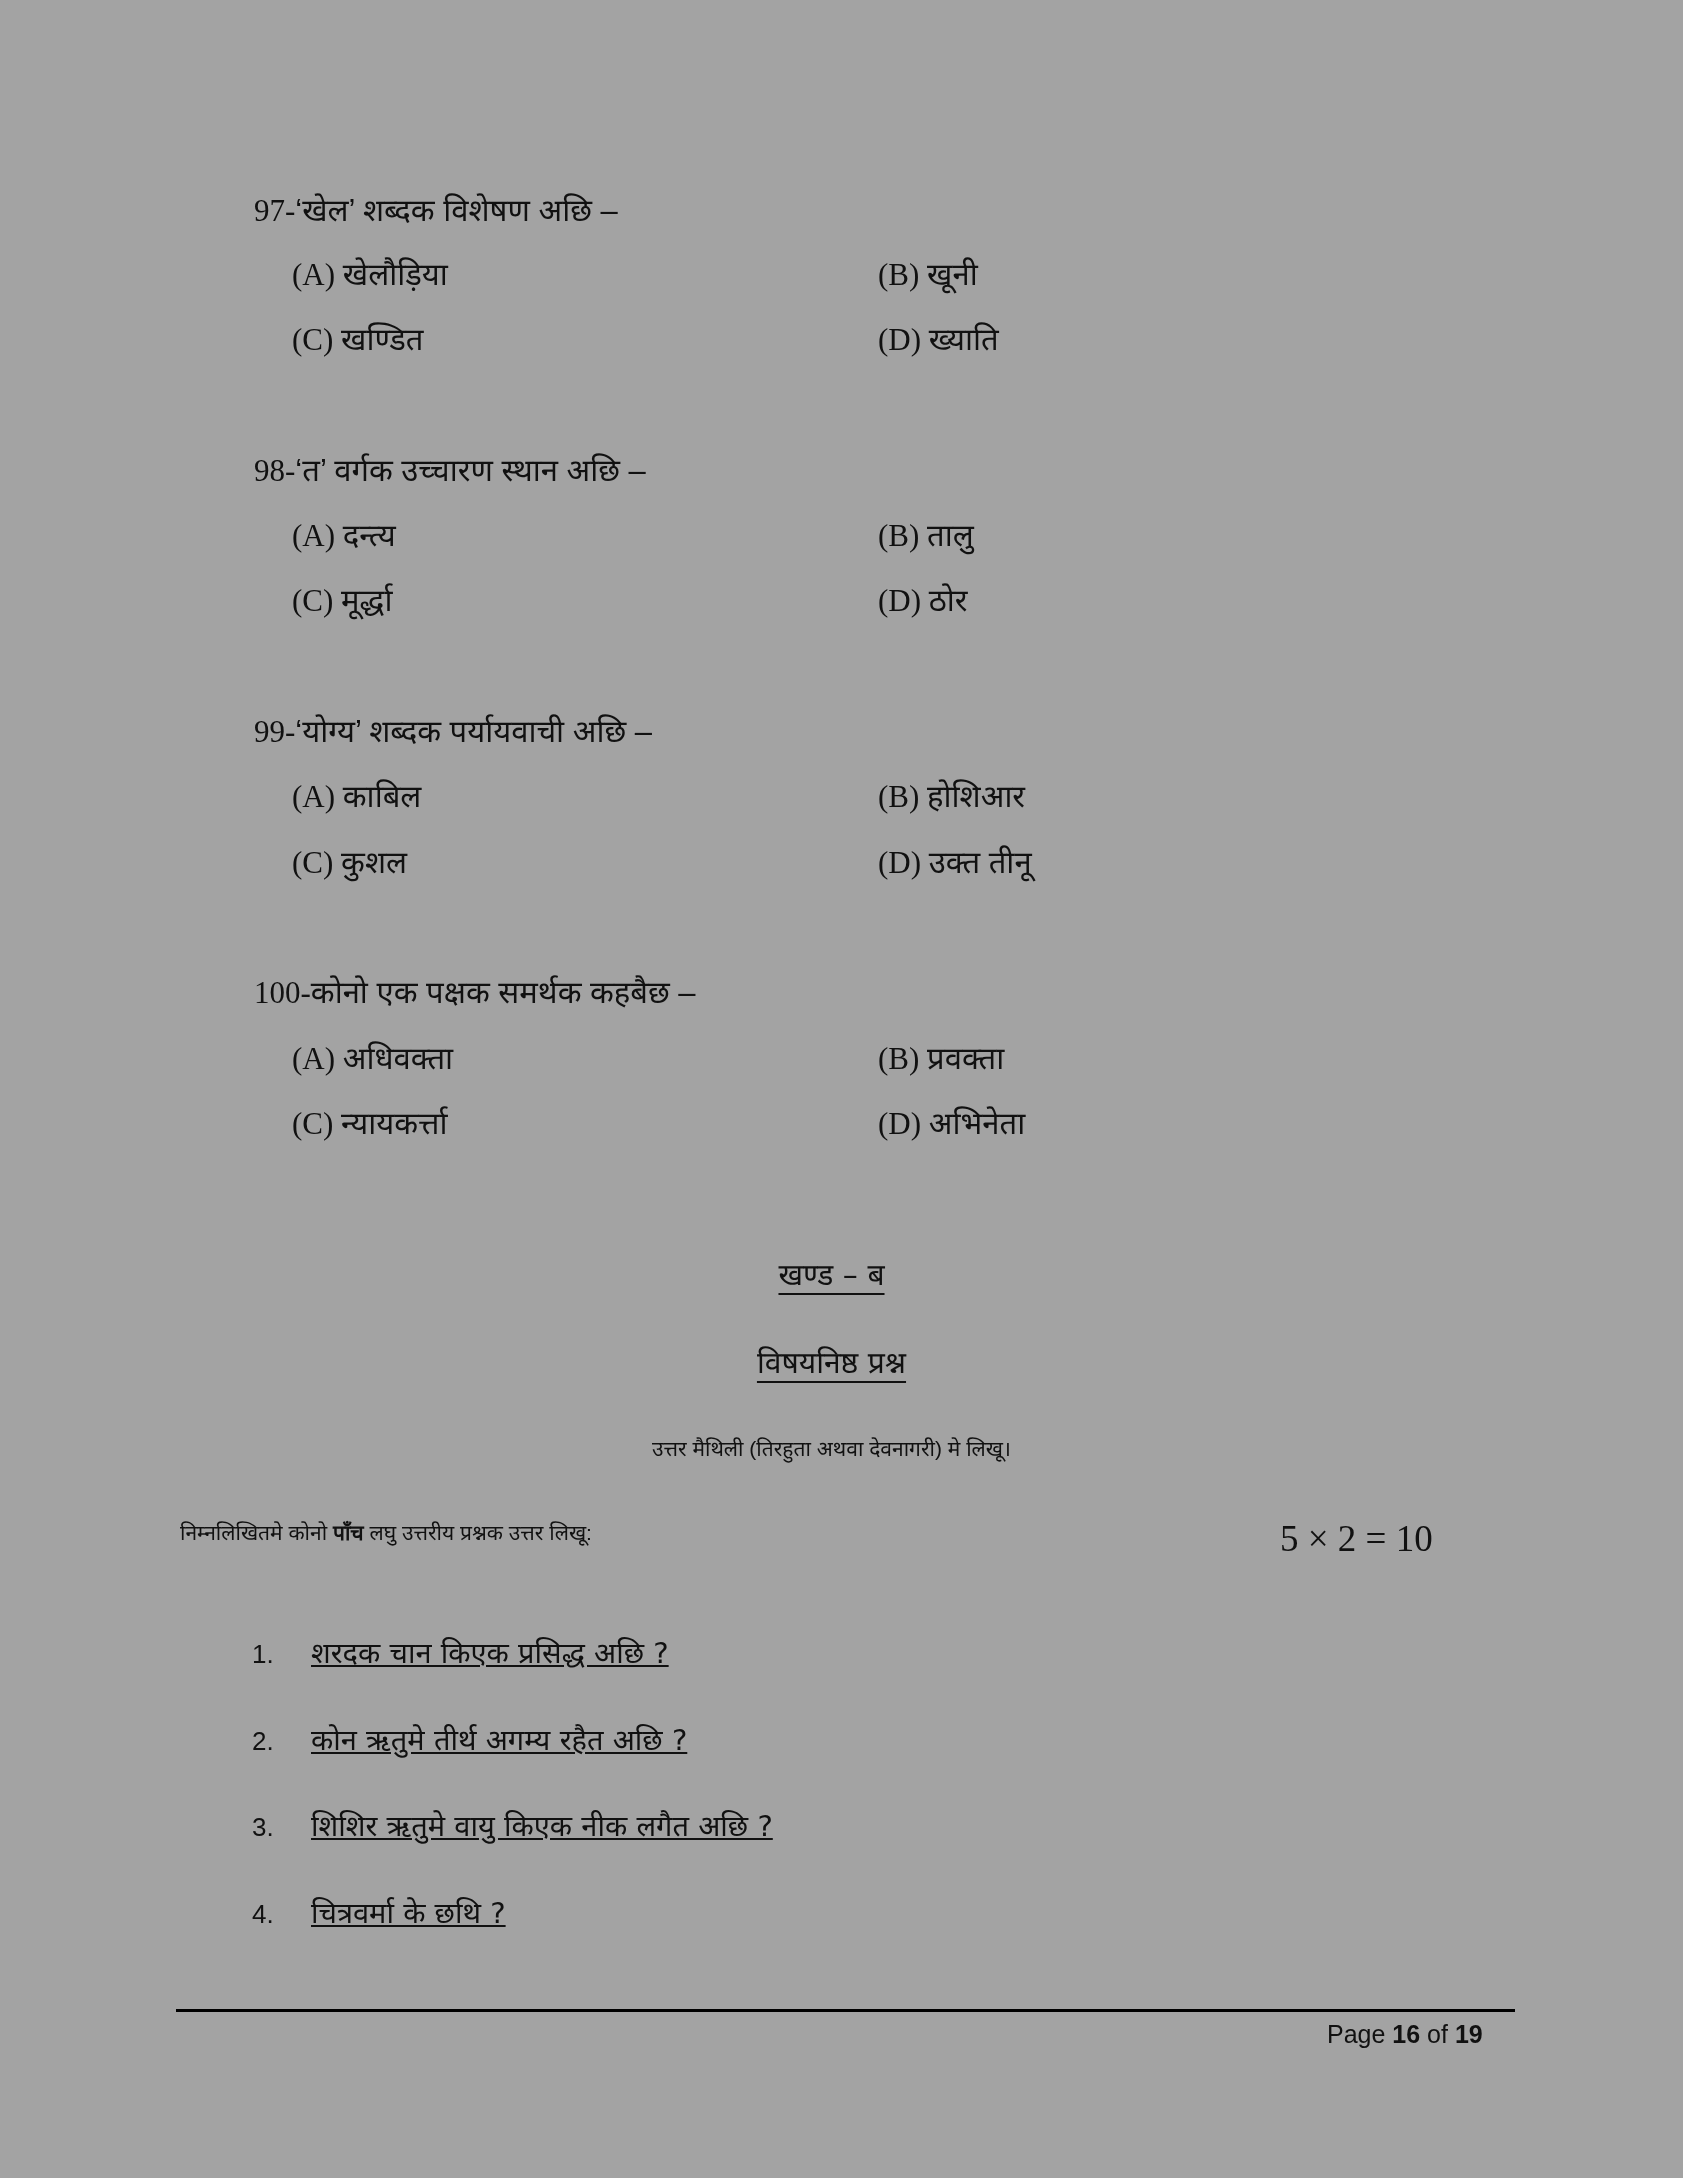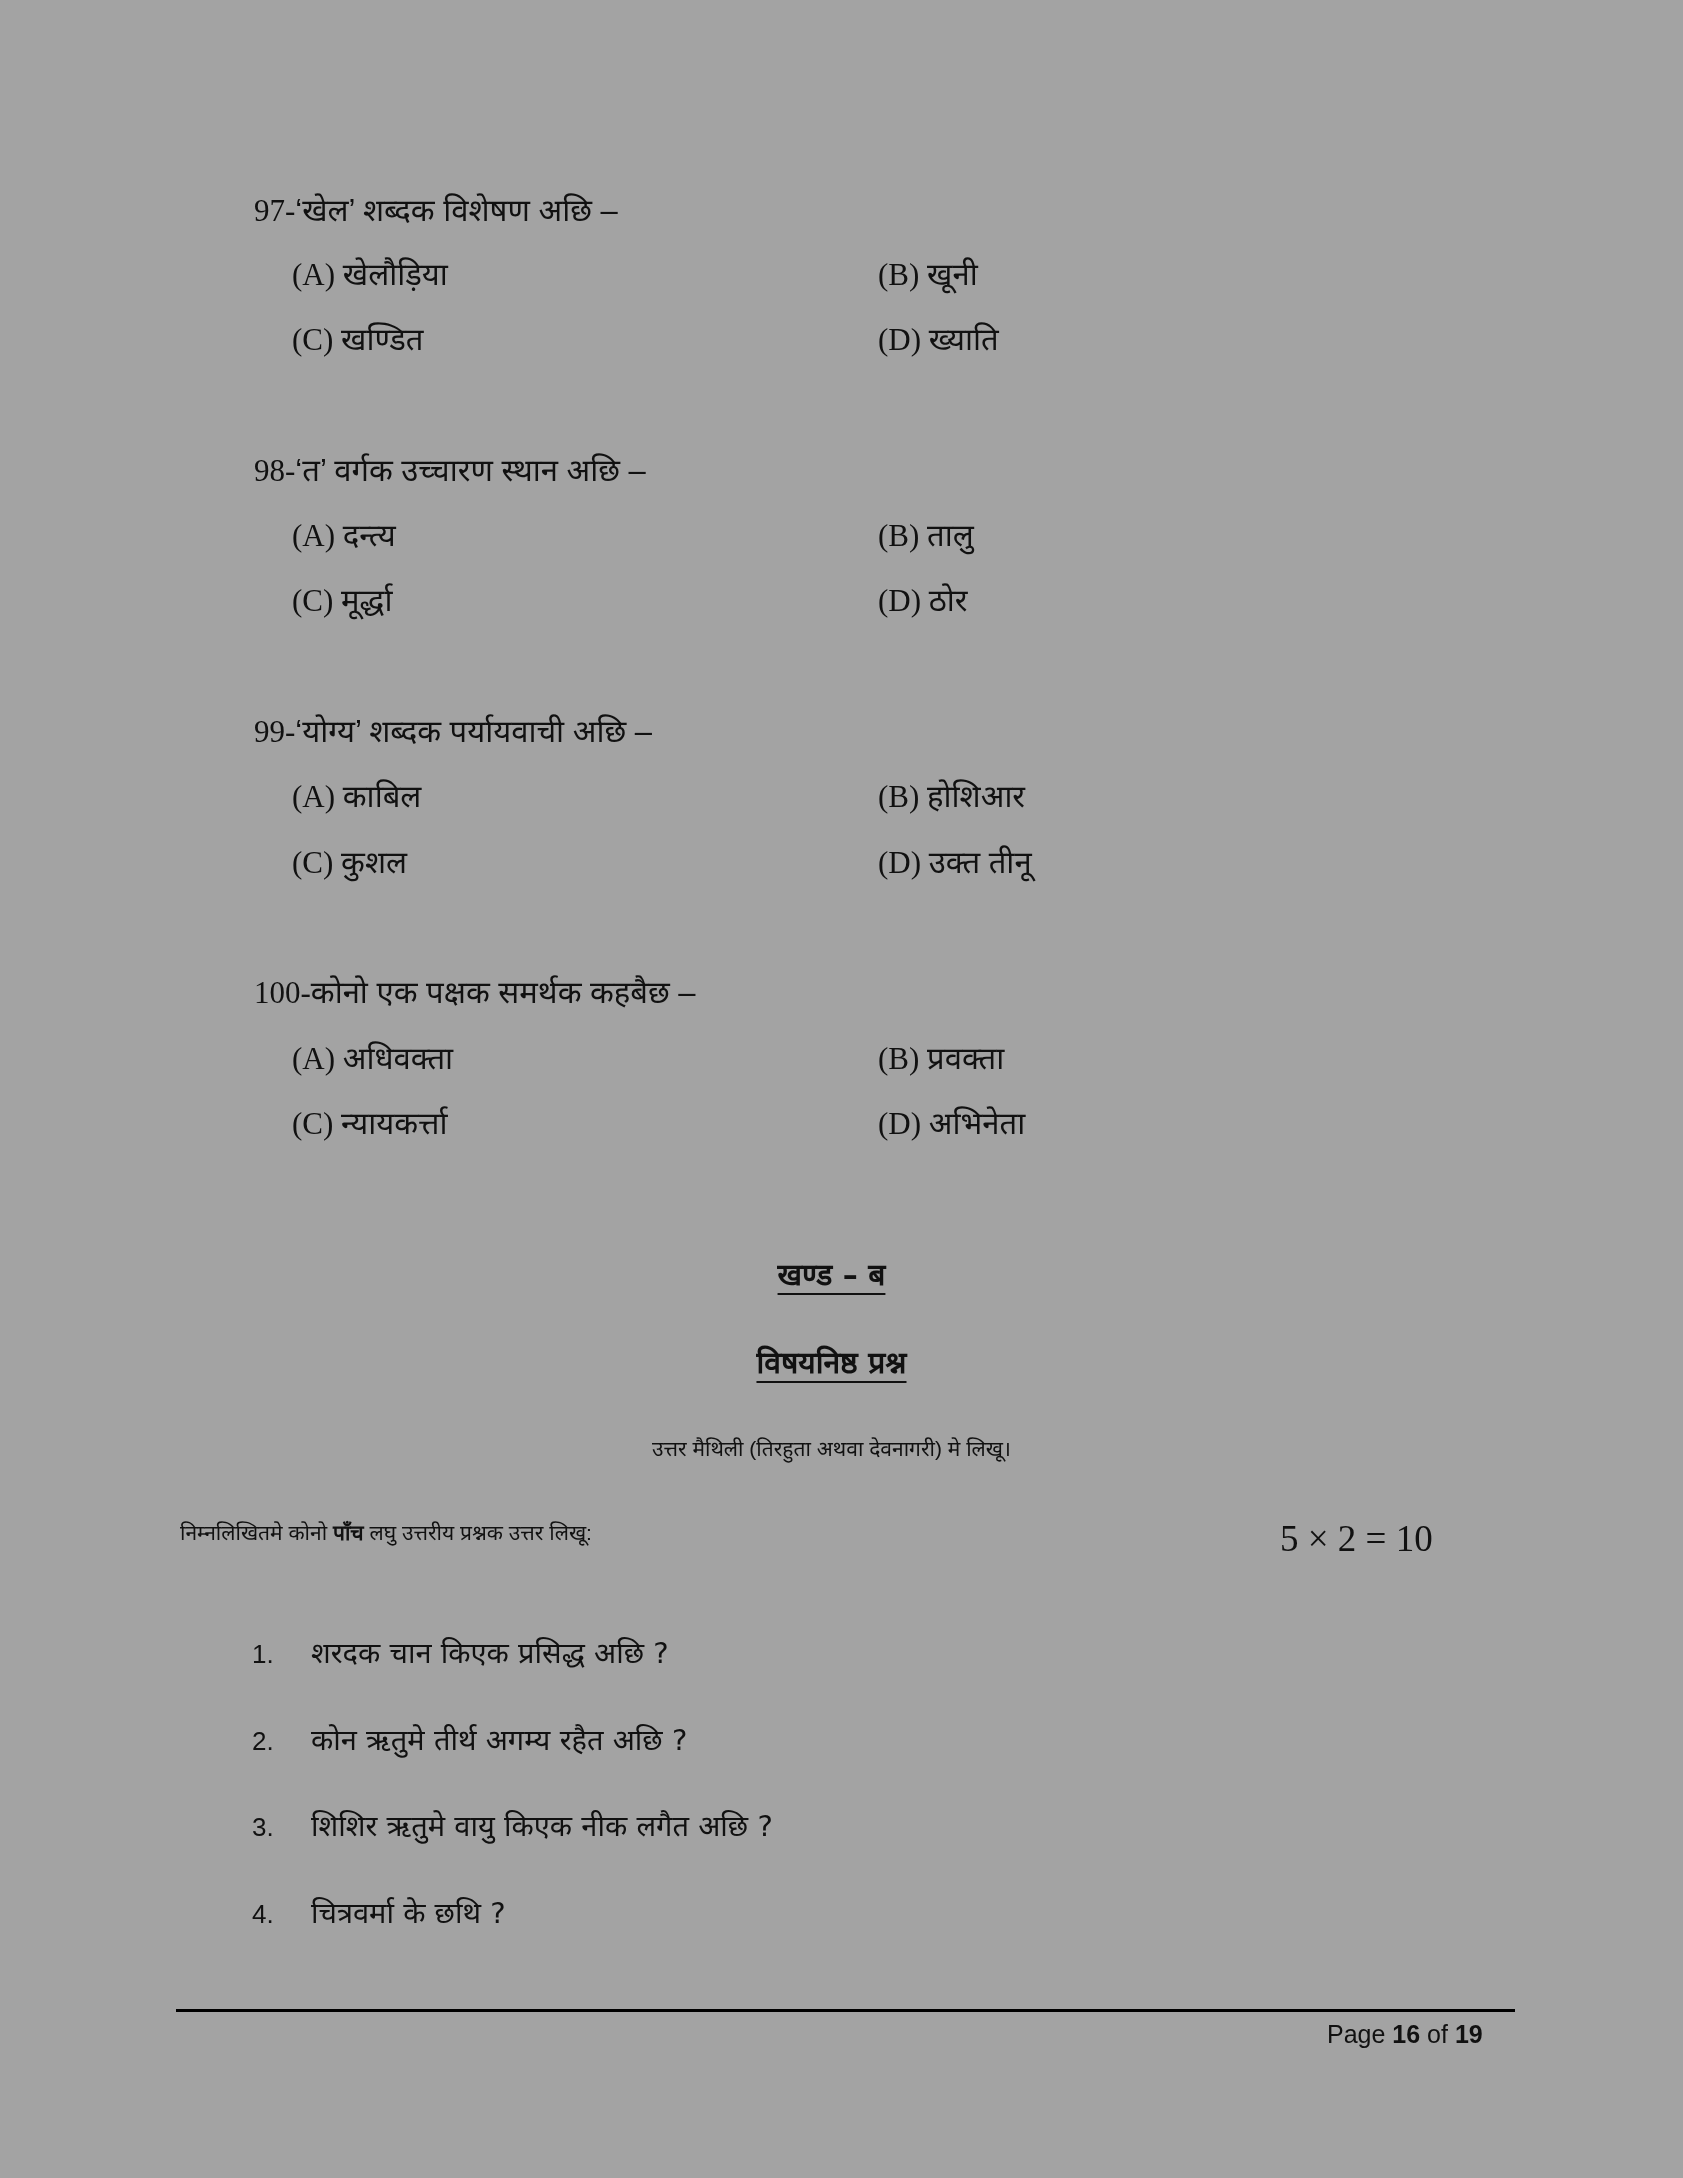--- a/index.html
+++ b/index.html
@@ -4,26 +4,26 @@
 <style>
   html, body { margin: 0; padding: 0; background: #ffffff; }
   body { width: 1683px; height: 2178px; position: relative; overflow: hidden; color: #111; }
   .page { position: absolute; left: 0; top: 0; width: 1683px; height: 2178px; background: #a3a3a3; }
   .abs { position: absolute; white-space: nowrap; }
   .serif { font-family: "Liberation Serif", "DejaVu Serif", serif; }
   .sans { font-family: "Liberation Sans", "DejaVu Sans", sans-serif; }
   .stem { font-size: 31px; line-height: 40px; }
   .opt { font-size: 31px; line-height: 40px; }
   .opt .lbl { font-family: "Liberation Serif", serif; }
-  .heading { font-family: "DejaVu Sans", sans-serif; font-weight: bold; font-size: 30px; text-decoration: underline; text-underline-offset: 8px; text-decoration-thickness: 2px; }
+  .heading { font-family: "DejaVu Sans", sans-serif; font-weight: normal; font-size: 30px; text-decoration: underline; text-underline-offset: 8px; text-decoration-thickness: 2px; }
   .instr { font-family: Liberation Sans, sans-serif; font-size: 21px; line-height: 40px; }
   .bold { font-weight: bold; }
   .marks { font-family: "Liberation Serif", serif; font-size: 37px; }
   .sq-num { font-family: "Liberation Sans", sans-serif; font-size: 26px; }
-  .sq-text { font-family: "DejaVu Sans", sans-serif; font-size: 29px; }
+  .sq-text { font-family: "DejaVu Sans", sans-serif; font-size: 29px; text-decoration: underline; }
   .footer-line { position: absolute; left: 176px; top: 2009px; width: 1339px; height: 3px; background: #000; }
   .footer { font-family: "Liberation Sans", sans-serif; font-size: 25px; }
 </style>
 </head>
 <body>
 
 <div class="page">
 
   <div class="abs stem" style="left:254px; top:191px;">
     <span class="serif">97-</span><span class="sans">‘खेल’ शब्दक विशेषण अछि –</span>

